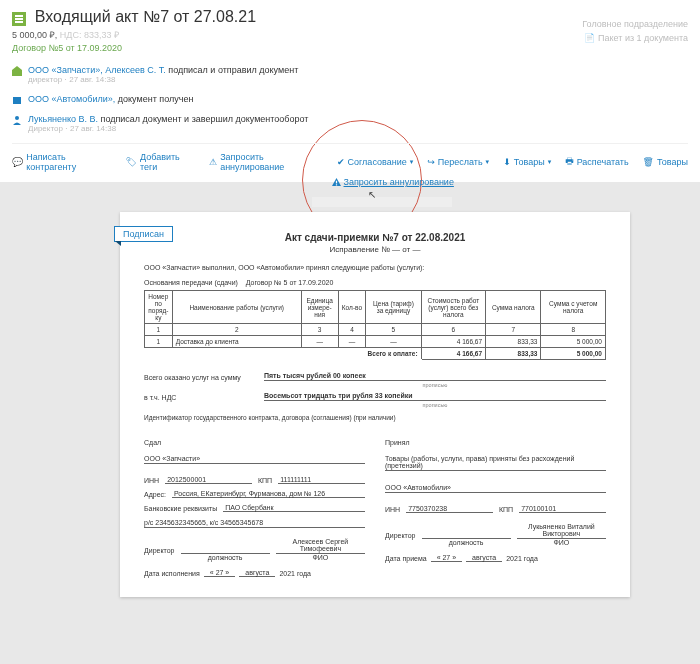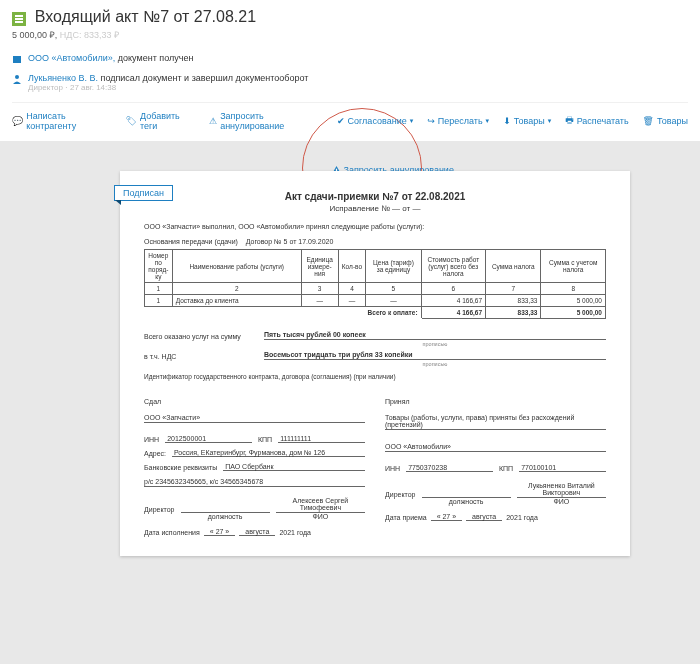--- a/index.html
+++ b/index.html
@@ -71,24 +71,36 @@
 <body>
 
 <div class="top rel">
   <div class="header-row">
     <div>
       <span class="menu-icon"></span>
       <h1>Входящий акт №7 от 27.08.21</h1>
       <div class="sub-price">
         <span>5 000,00 ₽,</span> <span class="nds">НДС: 833,33 ₽</span>
       </div>
+      <div class="contract">Договор №5 от 17.09.2020</div>
+    </div>
+    <div class="top-right">
+      <div>Головное подразделение</div>
+      <div class="pkg">📄 <span>Пакет из 1 документа</span></div>
     </div>
   </div>
 
   <div class="timeline rel">
+    <div class="tl-item">
+      <svg class="tl-dot" viewBox="0 0 10 10">
+          <path fill="#7cb342" d="M5 0 L10 4 V10 H0 V4 Z"></path>
+        </svg>
+      <div><span class="tl-title">ООО «Запчасти», Алексеев С. Т.</span> <span class="rest">подписал и отправил документ</span></div>
+      <div class="tl-meta">директор · 27 авг. 14:38</div>
+    </div>
     <div class="tl-item">
       <svg class="tl-dot" viewBox="0 0 10 10">
           <rect fill="#1e7fc1" x="1" y="2" width="8" height="7"></rect>
         </svg>
       <div><span class="tl-title">ООО «Автомобили»,</span> <span class="rest">документ получен</span></div>
     </div>
     <div class="tl-item">
       <svg class="tl-dot" viewBox="0 0 10 10">
           <circle fill="#1e7fc1" cx="5" cy="3" r="2"></circle>
           <path fill="#1e7fc1" d="M1 10 Q5 5 9 10 Z"></path>

